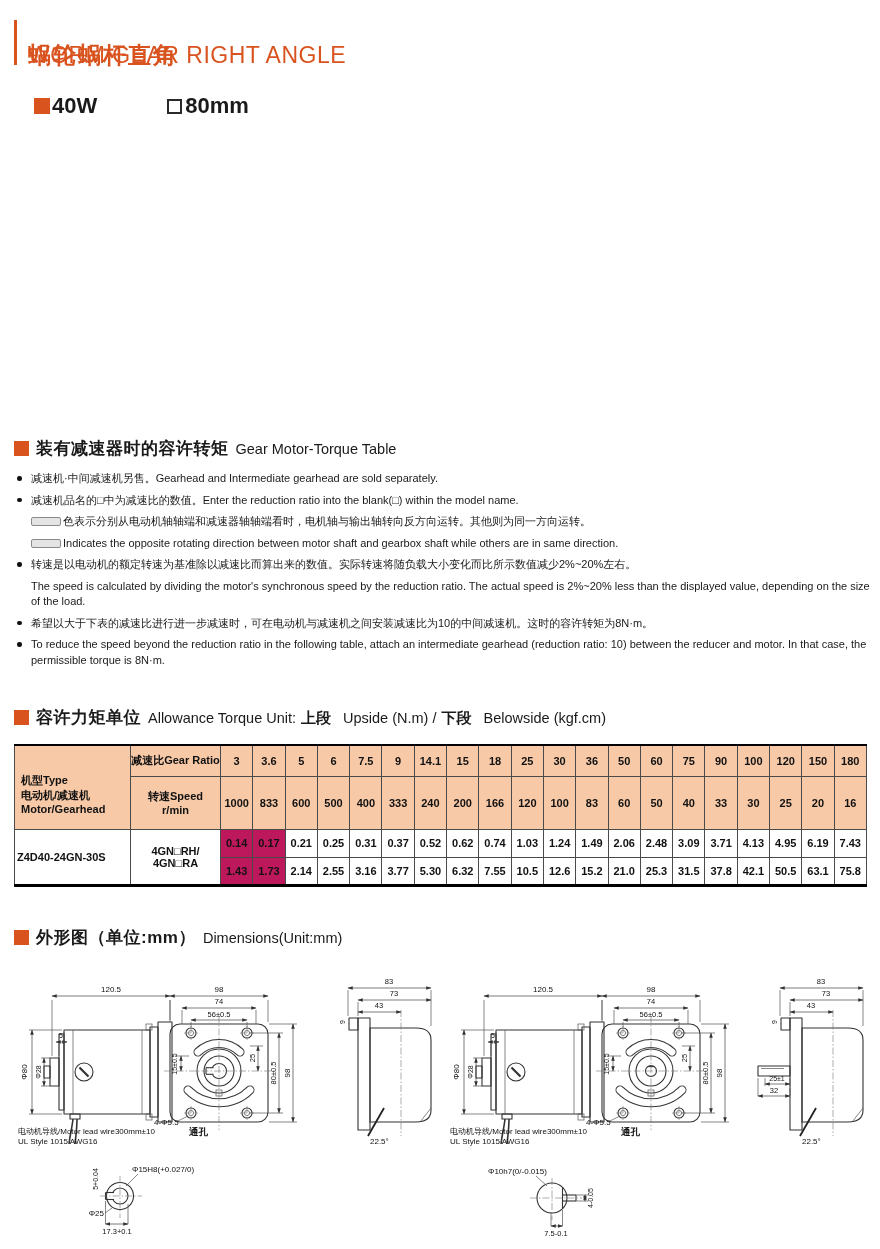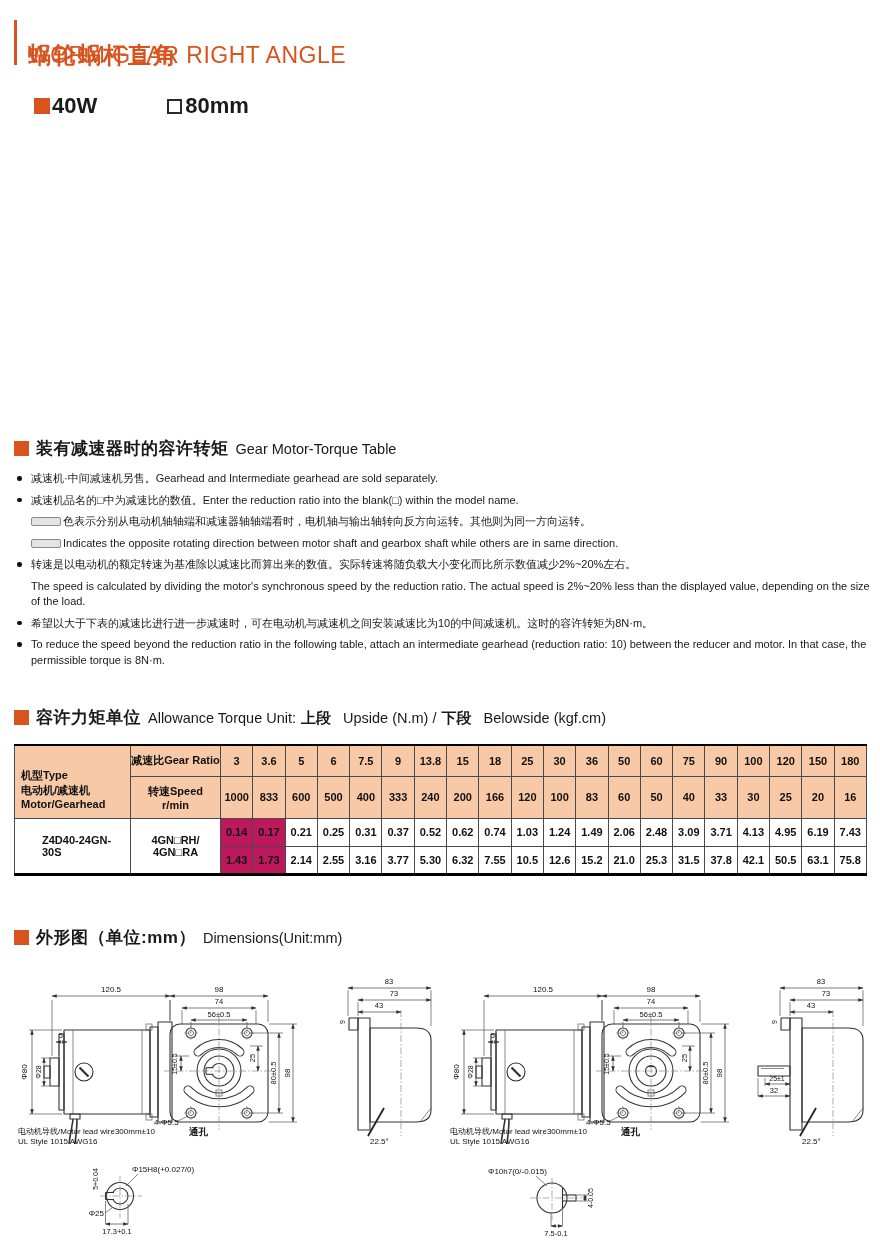--- a/index.html
+++ b/index.html
@@ -33,22 +33,22 @@
 
   
   .tt{left:14px;top:744px;}
   table.tt-tab{border-collapse:collapse;table-layout:fixed;width:852px;font-size:11px;
        border-top:2px solid #000;border-bottom:3px solid #000;}
   table.tt-tab th,table.tt-tab td{border:1px solid #4a4a4a;text-align:center;padding:0;color:#111;overflow:hidden;}
   table.tt-tab th{background:var(--salmon);font-weight:bold;}
   table.tt-tab th.hleft{text-align:left;padding:17px 3px 3px 6px;font-weight:bold;}
   table.tt-tab td{font-weight:bold;background:#fff;}
   table.tt-tab td.gray{background:#be185d;}
-  table.tt-tab td.model{text-align:left;padding-left:27px;}
-  tr.r-ratio{height:31px;} tr.r-speed{height:42px;} tr.r-up{height:28px;} tr.r-dn{height:28px;}
+  table.tt-tab td.model{text-align:left;padding-left:2px;}
+  tr.r-ratio{height:31px;} tr.r-speed{height:53px;} tr.r-up{height:28px;} tr.r-dn{height:28px;}
 
   
   svg.dwg{position:absolute;}
   svg .ol{stroke:#333;stroke-width:1.1;fill:none;stroke-linejoin:round;}
   svg .tl{stroke:#555;stroke-width:0.7;fill:none;}
   svg .dim{stroke:#444;stroke-width:0.7;fill:none;marker-start:url(#ar);marker-end:url(#ar);}
   svg .cl{stroke:#777;stroke-width:0.6;fill:none;stroke-dasharray:7 2 1.5 2;}
   svg .wire{stroke:#333;stroke-width:1.6;fill:none;}
   svg .ang{stroke:#222;stroke-width:1.8;fill:none;}
   svg text{fill:#111;font-size:8px;font-family:"Liberation Sans","DejaVu Sans",sans-serif;}
@@ -129,21 +129,21 @@
             <div>电动机/减速机</div>
             <div>Motor/Gearhead</div>
           </th>
           <th>减速比Gear Ratio</th>
           <th>3</th>
           <th>3.6</th>
           <th>5</th>
           <th>6</th>
           <th>7.5</th>
           <th>9</th>
-          <th>13.8</th>
+          <th>14.1</th>
           <th>15</th>
           <th>18</th>
           <th>25</th>
           <th>30</th>
           <th>36</th>
           <th>50</th>
           <th>60</th>
           <th>75</th>
           <th>90</th>
           <th>100</th>

